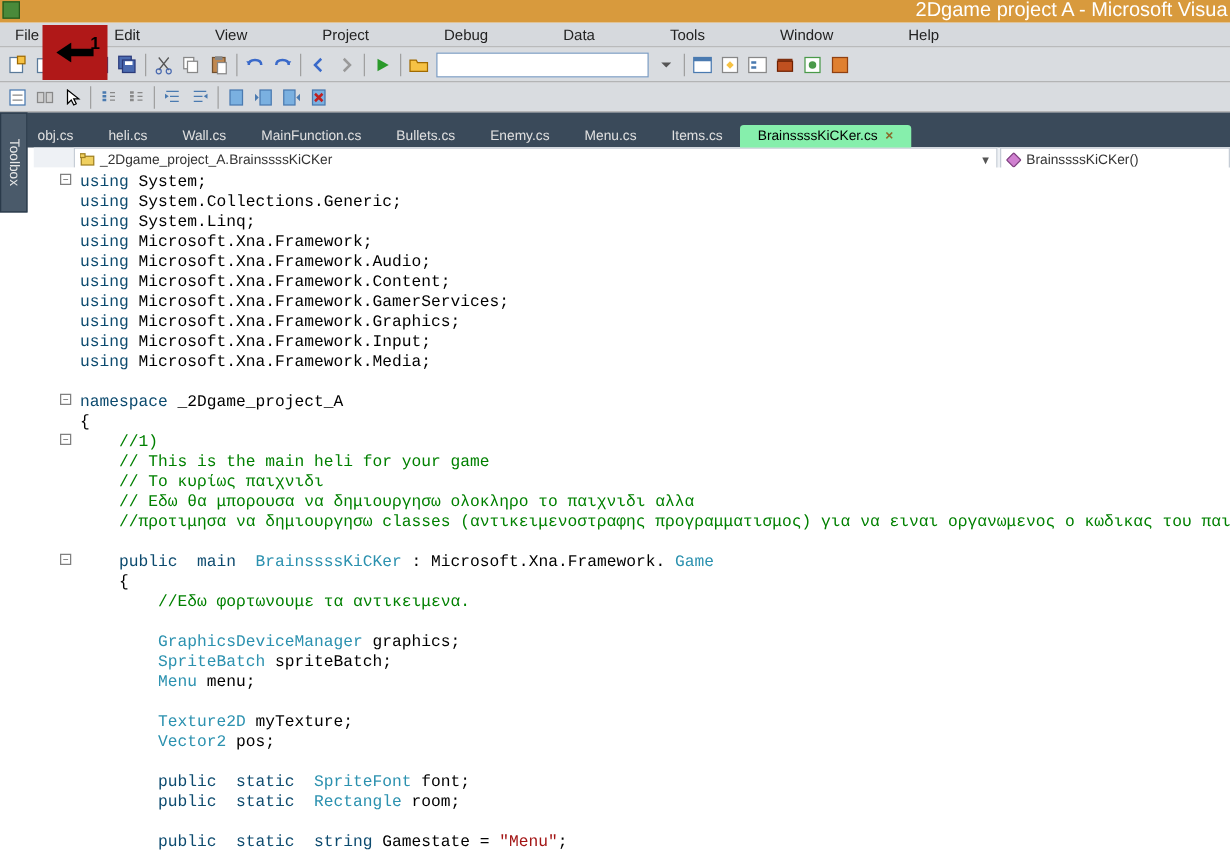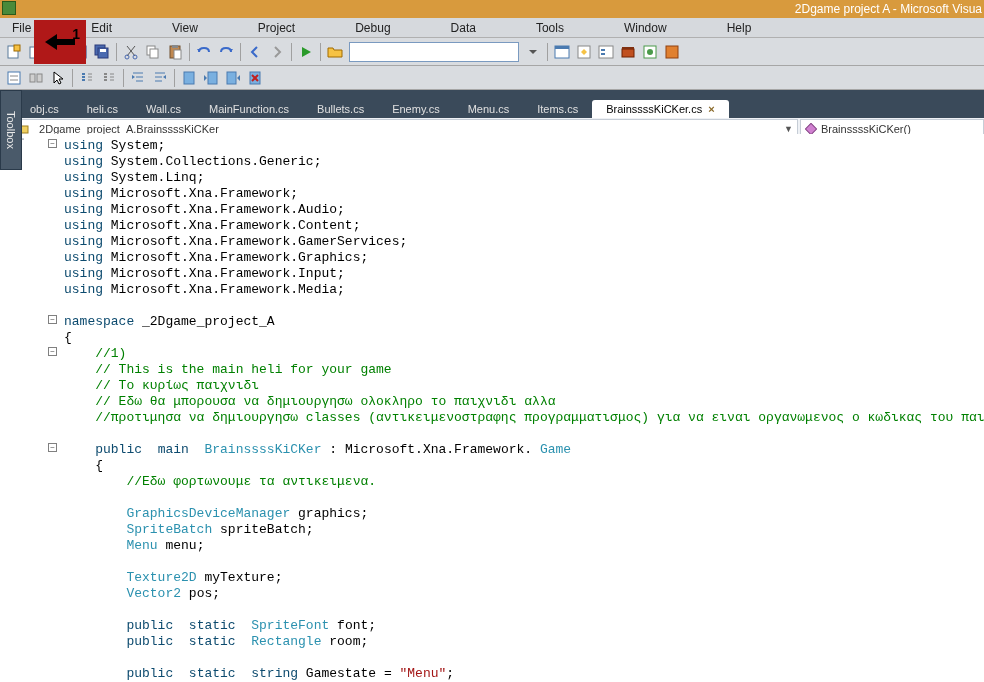--- a/index.html
+++ b/index.html
@@ -1,34 +1,34 @@
 <!DOCTYPE html>
 <html><head>
 <meta charset="utf-8">
 <style>
 * { margin: 0; padding: 0; box-sizing: border-box; }
 body { font-family: "Segoe UI", Tahoma, sans-serif; font-size: 12px; background: #fff; overflow: hidden; width: 984px; height: 682px; }
-.titlebar { background: #d89a3d; height: 18px; display: flex; align-items: center; justify-content: center; color: #fff; font-size: 12px; position: relative; }
+.titlebar { background: #d89a3d; height: 18px; display: flex; align-items: center; justify-content: center; color: #fff; font-size: 16px; position: relative; }
 .titlebar-icon { position: absolute; left: 2px; top: 1px; width: 14px; height: 14px; background: #4a8a3a; border: 1px solid #2a5a1a; }
 .titlebar-text { color: #fff; margin-left: auto; margin-right: 0; padding-right: 2px;}
 .menubar { background: #d6d9dd; height: 20px; display: flex; align-items: center; padding: 0 4px; border-bottom: 1px solid #b0b0b0; gap: 44px; }
 .menu-item { padding: 2px 8px; cursor: pointer; color: #222; }
 .red-overlay { position: absolute; left: 34px; top: 20px; width: 52px; height: 44px; background: #b01818; z-index: 10; display:flex; align-items:center; justify-content:center; }
 .red-overlay span { color:#000; font-size:14px; font-weight:bold; position:absolute; right:6px; top:6px;}
 .toolbar { background: #d9dce0; height: 28px; display: flex; align-items: center; padding: 1px 4px; border-bottom: 1px solid #a6a6a6; gap: 2px; }
 .tbtn { width: 20px; height: 20px; display:flex; align-items:center; justify-content:center; cursor:pointer; border-radius:2px; }
 .tsep { width:1px; height:18px; background:#a0a0a0; margin:0 2px; }
 .tb-combo { width: 170px; height: 20px; background:#fff; border:1px solid #7a9ac0; margin: 0 2px;}
 .toolbar2 { background: #d9dce0; height: 24px; display: flex; align-items: center; padding: 1px 4px; border-bottom: 1px solid #a6a6a6; gap:2px;}
 .sidebar { position: absolute; left: 0; top: 90px; width: 22px; height: 80px; background: #4a5a6a; color: #e8e8e8; writing-mode: vertical-rl; text-orientation: mixed; display:flex; align-items:center; justify-content:center; font-size:11px; border:1px solid #2a3a4a; cursor:pointer;}
 .tabstrip { background: #3a4a5a; height: 28px; display: flex; align-items: flex-end; padding-left: 16px; }
 .filetab { padding: 3px 14px; color: #e0e0e0; font-size: 11px; cursor: pointer; background: transparent; border: none; position:relative; }
-.filetab.active { background: #ffffff; color: #000; border-top-left-radius: 3px; border-top-right-radius: 3px; margin-top: 25px; }
+.filetab.active { background: #86efac; color: #000; border-top-left-radius: 3px; border-top-right-radius: 3px; margin-top: 25px; }
 .filetab.active .close-x { margin-left: 6px; color: #8a6a2a; font-weight: bold; }
-.navbar { height: 22px; background: #eef1f5; border-bottom: 1px solid #c0c0c0; display:flex; align-items:center; margin-left:12px;}
+.navbar { height: 22px; background: #eef1f5; border-bottom: 1px solid #c0c0c0; display:flex; align-items:flex-start; margin-left:27px;padding-left:32px;}
 .nav-left { flex: 1; border: 1px solid #c6cdd6; height: 20px; display:flex; align-items:center; padding: 0 4px; background:#fff; }
 .nav-right { width: 184px; border: 1px solid #c6cdd6; height:20px; display:flex; align-items:center; padding:0 4px; background:#fff; margin-left:2px;}
 .nav-icon { width:12px; height:12px; margin-right:4px; }
 .nav-text { font-size: 11px; color:#333;}
 .nav-dd { margin-left:auto; color:#555; font-size:9px;}
 .editor { position: absolute; left: 24px; top: 134px; right: 0; bottom: 0; background: #fff; overflow: hidden; }
 .gutter { position:absolute; left:0; top:0; width:36px; bottom:0; background:#fff; border-right: 0; }
 .outline-marker { position:absolute; left:24px; width:9px; height:9px; border:1px solid #808080; background:#fff; font-size:8px; line-height:7px; text-align:center; color:#555; cursor:pointer;}
 .code { position:absolute; left: 40px; top: 4px; right:0; font-family: Consolas, "Courier New", monospace; font-size: 13px; line-height: 16px; white-space: pre; color:#000;}
 .kw { color: #0c4a6e; }

